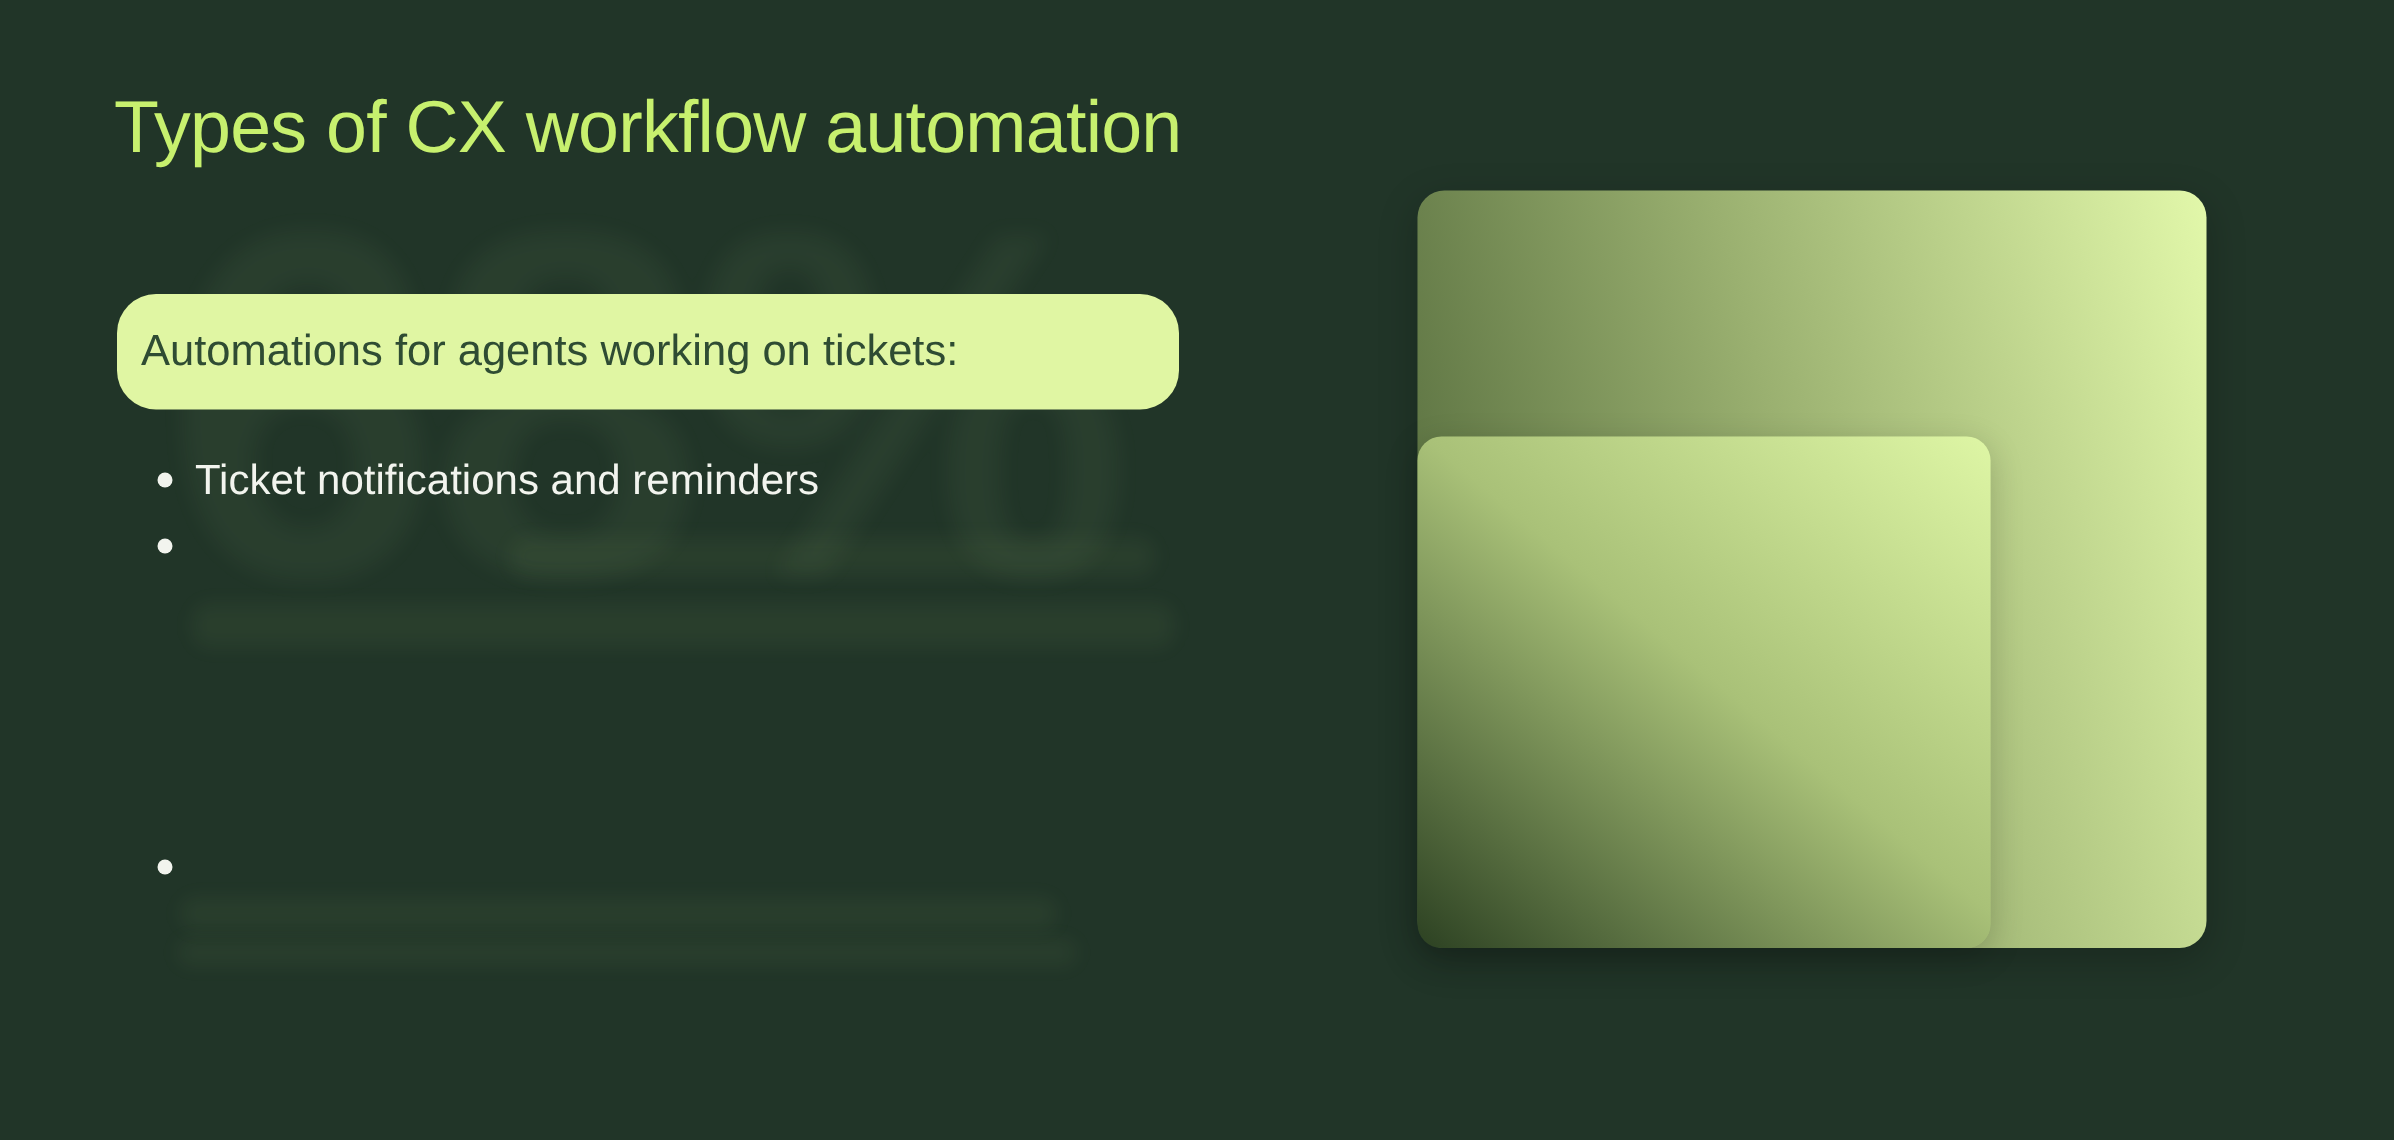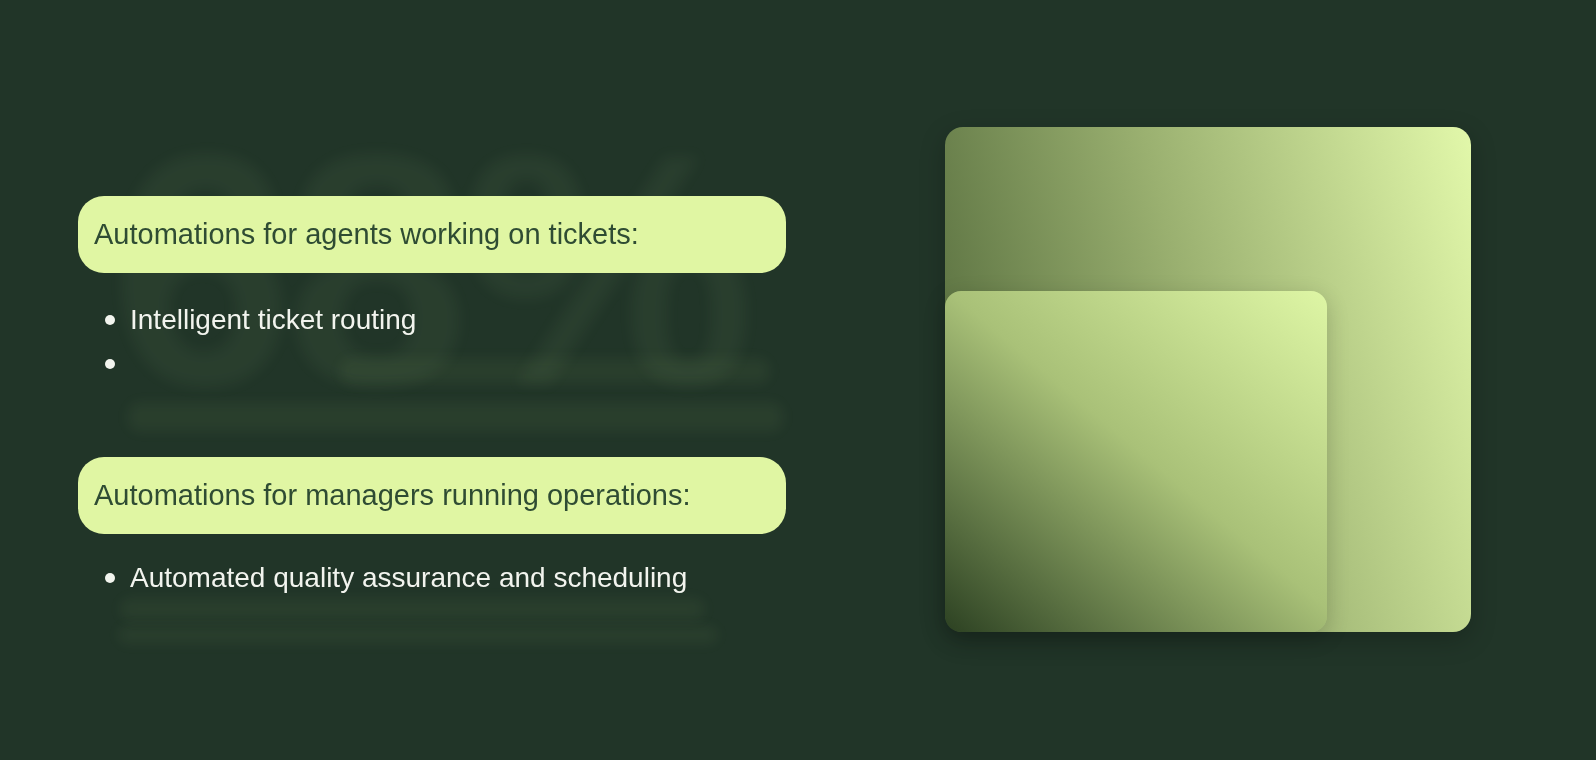--- a/index.html
+++ b/index.html
@@ -127,40 +127,37 @@
 <body>
 
 <div class="slide">
 
   <div class="ghost-num">68%</div>
   <div class="ghost-line ghost-a"></div>
   <div class="ghost-line ghost-b"></div>
   <div class="ghost-line ghost-c"></div>
   <div class="ghost-line ghost-d"></div>
 
+  <h1 class="title">Types of CX workflow automation</h1>
 
   <div class="pill pill-1">
     <span>Automations for agents working on tickets:</span>
   </div>
   <ul class="bullet-list list-1">
     <li class="bullet-row">
       <span class="bullet-dot"></span>
-      <span class="bullet-text">Intelligent ticket routing</span>
+      <span class="bullet-text">Ticket notifications and reminders</span>
     </li>
     <li class="bullet-row">
       <span class="bullet-dot"></span>
     </li>
   </ul>
 
-  <div class="pill pill-2">
-    <span>Automations for managers running operations:</span>
-  </div>
   <ul class="bullet-list list-2">
     <li class="bullet-row">
       <span class="bullet-dot"></span>
-      <span class="bullet-text">Automated quality assurance and scheduling</span>
     </li>
   </ul>
 
   <div class="square-large"></div>
   <div class="square-small"></div>
 
 </div>
 
 </body></html>

